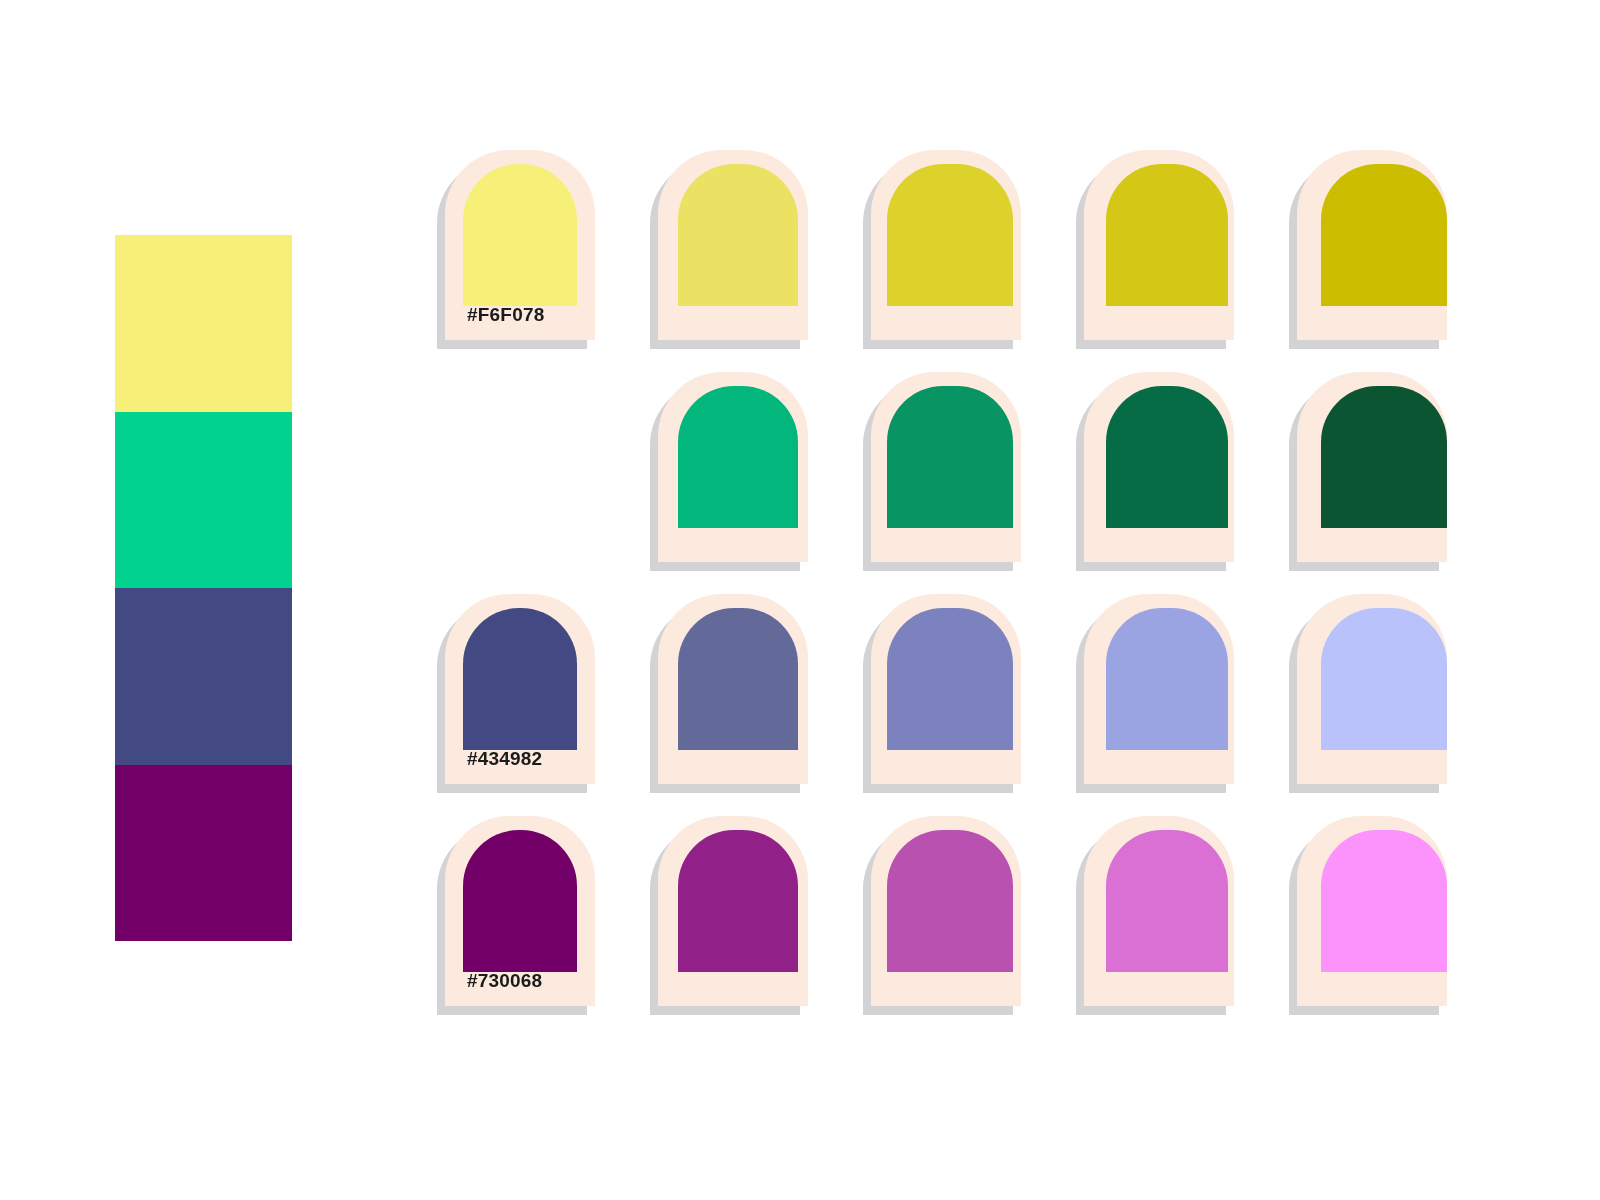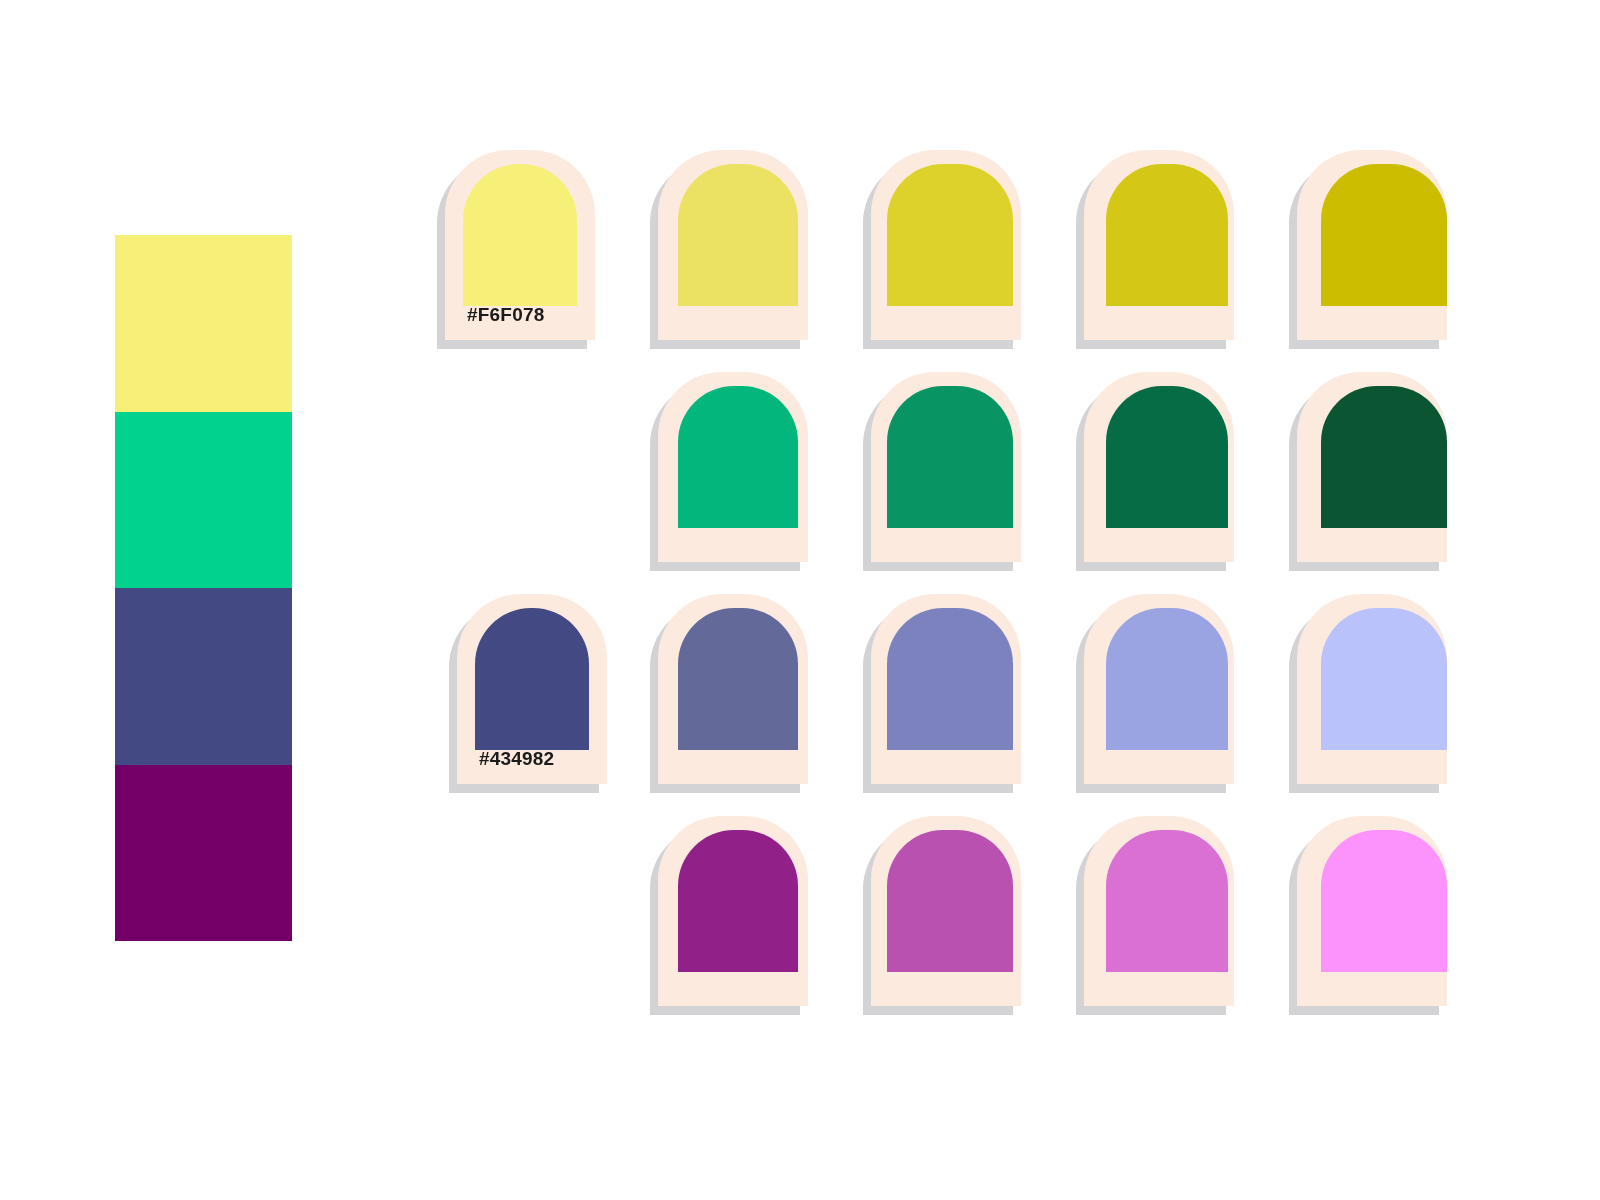--- a/index.html
+++ b/index.html
@@ -165,21 +165,21 @@
           </div>
         </div>
         <div class="swatch-card" style="left: 852px;">
           <div class="card-shadow" style="background: rgb(211, 211, 214);"></div>
           <div class="card-plate" style="background: rgb(252, 234, 222);">
             <div class="card-chip" style="background: rgb(12, 85, 51); left: 24px; width: 126px;"></div>
           </div>
         </div>
       </div>
       <div class="swatch-row" style="top: 444px;">
-        <div class="swatch-card" style="left: 0px; margin-left: 12px;">
+        <div class="swatch-card" style="left: 0px;">
           <div class="card-shadow" style="background: rgb(211, 211, 214);"></div>
           <div class="card-plate" style="background: rgb(252, 234, 222);">
             <div class="card-chip" style="background: rgb(67, 73, 130); left: 18px; width: 114px;"></div>
             <div class="card-label" style="color: rgb(27, 27, 27);">#434982</div>
           </div>
         </div>
         <div class="swatch-card" style="left: 213px;">
           <div class="card-shadow" style="background: rgb(211, 211, 214);"></div>
           <div class="card-plate" style="background: rgb(252, 234, 222);">
             <div class="card-chip" style="background: rgb(99, 105, 153); left: 20px; width: 120px;"></div>
@@ -198,20 +198,27 @@
           </div>
         </div>
         <div class="swatch-card" style="left: 852px;">
           <div class="card-shadow" style="background: rgb(211, 211, 214);"></div>
           <div class="card-plate" style="background: rgb(252, 234, 222);">
             <div class="card-chip" style="background: rgb(186, 194, 251); left: 24px; width: 126px;"></div>
           </div>
         </div>
       </div>
       <div class="swatch-row" style="top: 666px;">
+        <div class="swatch-card" style="left: 0px;">
+          <div class="card-shadow" style="background: rgb(211, 211, 214);"></div>
+          <div class="card-plate" style="background: rgb(252, 234, 222);">
+            <div class="card-chip" style="background: rgb(115, 0, 104); left: 18px; width: 114px;"></div>
+            <div class="card-label" style="color: rgb(27, 27, 27);">#730068</div>
+          </div>
+        </div>
         <div class="swatch-card" style="left: 213px;">
           <div class="card-shadow" style="background: rgb(211, 211, 214);"></div>
           <div class="card-plate" style="background: rgb(252, 234, 222);">
             <div class="card-chip" style="background: rgb(145, 32, 137); left: 20px; width: 120px;"></div>
           </div>
         </div>
         <div class="swatch-card" style="left: 426px;">
           <div class="card-shadow" style="background: rgb(211, 211, 214);"></div>
           <div class="card-plate" style="background: rgb(252, 234, 222);">
             <div class="card-chip" style="background: rgb(184, 81, 176); left: 16px; width: 126px;"></div>

